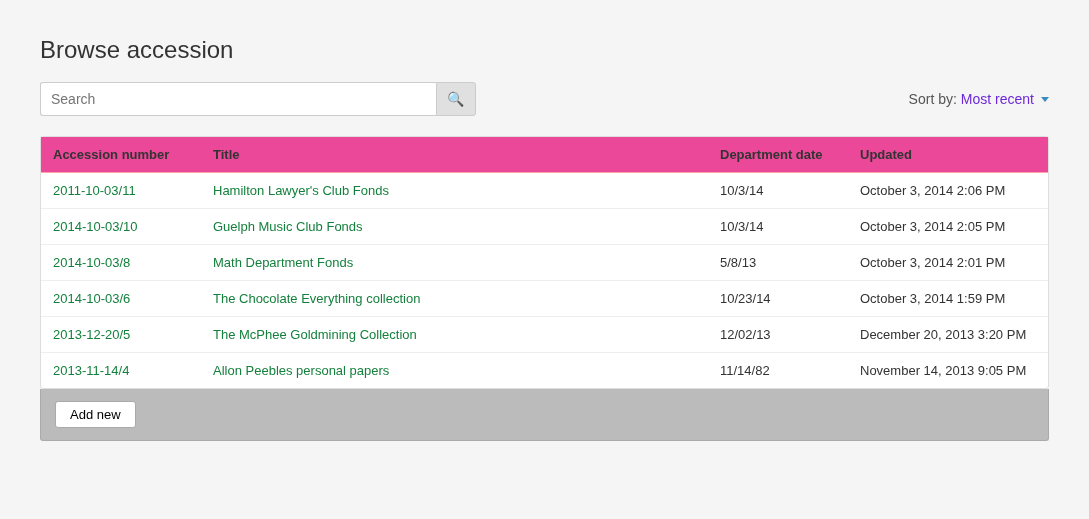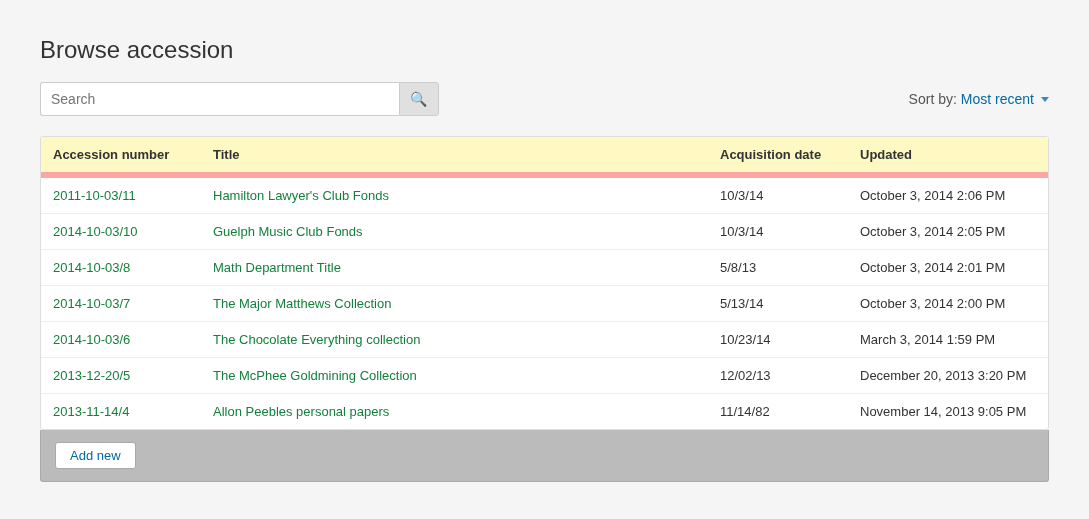--- a/index.html
+++ b/index.html
@@ -26,21 +26,21 @@
       display: flex;
       align-items: center;
       justify-content: space-between;
       margin-bottom: 20px;
     }
     .search-group {
       display: flex;
       align-items: center;
     }
     .search-input {
-      width: 359px;
+      width: 396px;
       height: 34px;
       border: 1px solid #ccc;
       border-right: none;
       border-radius: 3px 0 0 3px;
       padding: 6px 10px;
       font-size: 14px;
       color: #999;
       outline: none;
       background: #fff;
     }
@@ -70,21 +70,21 @@
       color: #3a8abf;
       background: transparent;
       border: none;
       font-size: 14px;
       cursor: pointer;
       display: flex;
       align-items: center;
       gap: 4px;
     }
     .sort-select-text {
-      color: #0369a1;
+      color: #6d28d9;
     }
     .chevron-down {
       display: inline-block;
       width: 0;
       height: 0;
       border-left: 4px solid transparent;
       border-right: 4px solid transparent;
       border-top: 5px solid #3a8abf;
       margin-left: 3px;
       vertical-align: middle;
@@ -93,22 +93,22 @@
       border: 1px solid #ddd;
       border-radius: 3px;
       background: #fff;
       margin-bottom: 0;
     }
     table {
       width: 100%;
       border-collapse: collapse;
     }
     thead tr {
-      background: #fef9c3;
-      border-bottom: 6px solid #fca5a5;
+      background: #ec4899;
+      border-bottom: 1px solid #fca5a5;
     }
     th {
       padding: 10px 12px;
       text-align: left;
       font-weight: 600;
       font-size: 13px;
       color: #333;
     }
     td {
       padding: 10px 12px;
@@ -135,21 +135,21 @@
       border-radius: 0 0 3px 3px;
       padding: 12px 14px;
     }
     .add-new-btn {
       background: #fff;
       border: 1px solid #aaa;
       border-radius: 3px;
       padding: 5px 14px;
       font-size: 13px;
       cursor: pointer;
-      color: #0369a1;
+      color: #000000;
     }
   </style>
 </head>
 <body>
 
 <div class="page-container">
 
   <h1 class="page-title">Browse accession</h1>
 
   <div class="toolbar">
@@ -167,54 +167,48 @@
       </span>
     </div>
   </div>
 
   <div class="table-container">
     <table>
       <thead>
         <tr>
           <th class="col-accession">Accession number</th>
           <th class="col-title">Title</th>
-          <th class="col-date">Acquisition date</th>
+          <th class="col-date">Department date</th>
           <th class="col-updated">Updated</th>
         </tr>
       </thead>
       <tbody id="table-body">
       <tr>
             <td><a class="link" href="#">2011-10-03/11</a></td>
             <td><a class="link" href="#">Hamilton Lawyer's Club Fonds</a></td>
             <td>10/3/14</td>
             <td>October 3, 2014 2:06 PM</td>
           </tr>
           <tr>
             <td><a class="link" href="#">2014-10-03/10</a></td>
             <td><a class="link" href="#">Guelph Music Club Fonds</a></td>
             <td>10/3/14</td>
             <td>October 3, 2014 2:05 PM</td>
           </tr>
           <tr>
             <td><a class="link" href="#">2014-10-03/8</a></td>
-            <td><a class="link" href="#">Math Department Title</a></td>
+            <td><a class="link" href="#">Math Department Fonds</a></td>
             <td>5/8/13</td>
             <td>October 3, 2014 2:01 PM</td>
-          </tr>
-          <tr>
-            <td><a class="link" href="#">2014-10-03/7</a></td>
-            <td><a class="link" href="#">The Major Matthews Collection</a></td>
-            <td>5/13/14</td>
-            <td>October 3, 2014 2:00 PM</td>
           </tr>
           <tr>
             <td><a class="link" href="#">2014-10-03/6</a></td>
             <td><a class="link" href="#">The Chocolate Everything collection</a></td>
             <td>10/23/14</td>
-            <td>March 3, 2014 1:59 PM</td>
+            <td>October 3, 2014 1:59 PM</td>
           </tr>
           <tr>
             <td><a class="link" href="#">2013-12-20/5</a></td>
             <td><a class="link" href="#">The McPhee Goldmining Collection</a></td>
             <td>12/02/13</td>
             <td>December 20, 2013 3:20 PM</td>
           </tr>
           <tr>
             <td><a class="link" href="#">2013-11-14/4</a></td>
             <td><a class="link" href="#">Allon Peebles personal papers</a></td>

